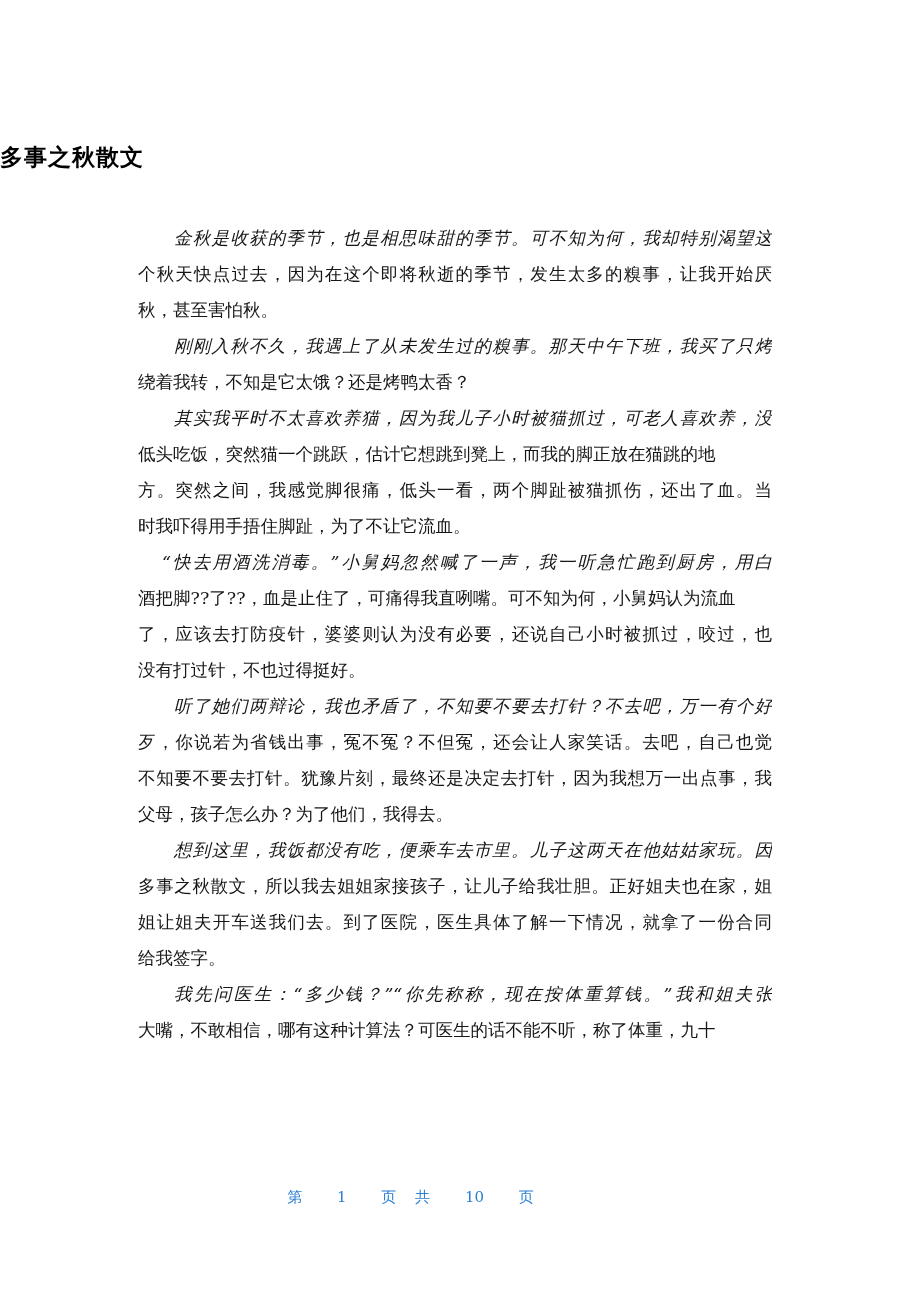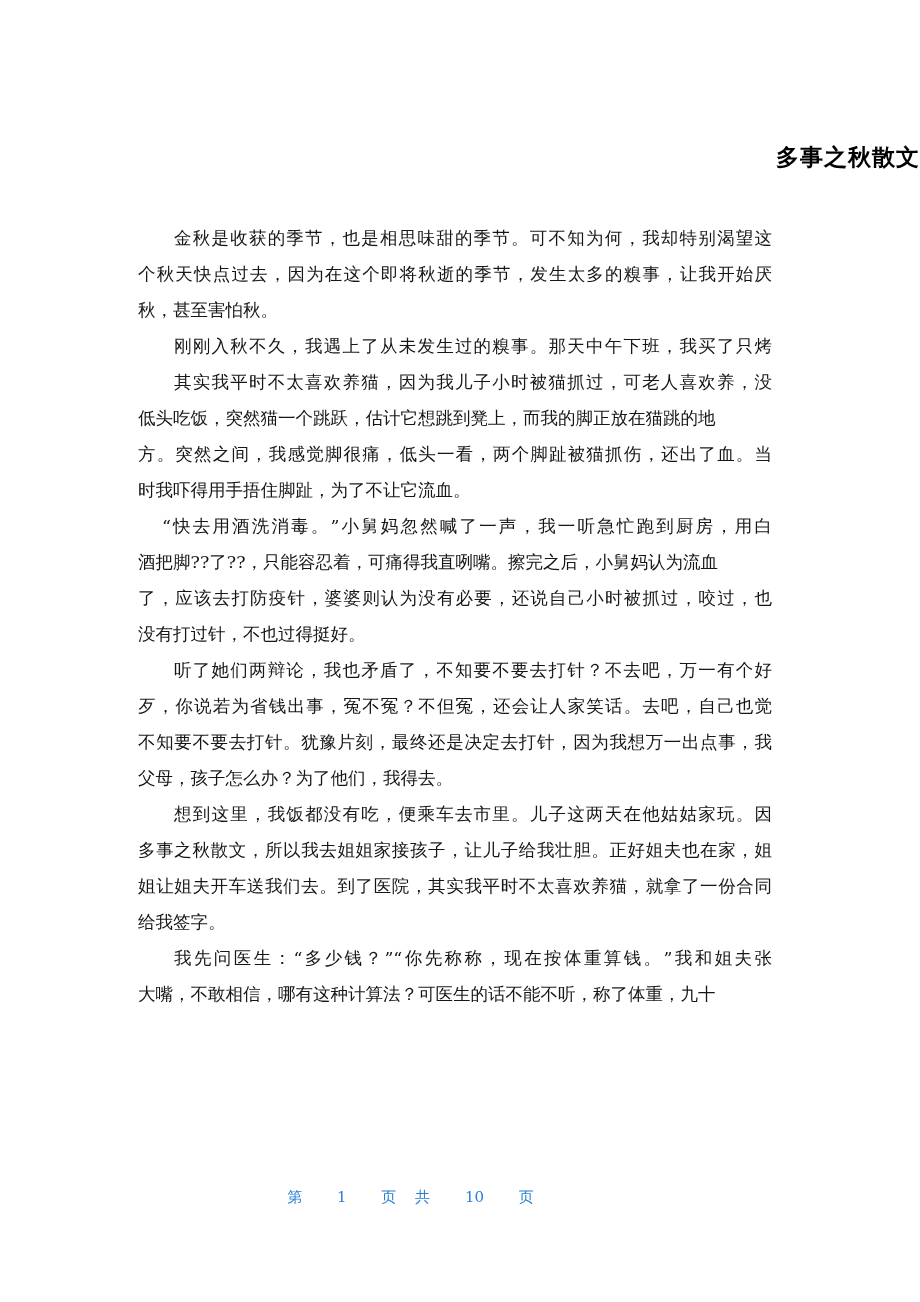--- a/index.html
+++ b/index.html
@@ -1,71 +1,72 @@
 <!DOCTYPE html>
 <html><head>
 <meta charset="utf-8">
 <style>
   html, body { margin: 0; padding: 0; background: #ffffff; }
   body { width: 920px; height: 1302px; position: relative; overflow: hidden;
          font-family: "DejaVu Serif", "Liberation Serif", serif; color: #111; }
-  .title { position: absolute; top: 142px; left: 0; width: 920px; text-align: right;
+  .title { position: absolute; top: 142px; left: 0; width: 920px; text-align: left;
            font-family: "DejaVu Sans", "Liberation Sans", sans-serif; font-weight: bold;
            font-size: 23px; letter-spacing: 1px; color: #000; }
   .body { position: absolute; top: 220px; left: 138px; width: 634px; }
   .line { height: 36px; line-height: 36px; font-size: 17.5px; white-space: nowrap;
           overflow: hidden; color: #161616; }
   .line.justify { text-align: justify; text-align-last: justify; }
-  .line.indent { padding-left: 36px; }
+  .line.indent { padding-left: 36px; font-style: italic; }
   .footer { position: absolute; top: 1188px; left: 0; width: 821px; text-align: center;
             font-size: 15px; color: #2a7fd4; word-spacing: 14px; }
   .footer span { margin: 0 8px; }
 </style>
 </head>
 <body>
 
 <div class="title">多事之秋散文</div>
 
 <div class="body">
 
   <div>
     <div class="line indent justify">金秋是收获的季节，也是相思味甜的季节。可不知为何，我却特别渴望这</div>
     <div class="line justify">个秋天快点过去，因为在这个即将秋逝的季节，发生太多的糗事，让我开始厌</div>
     <div class="line">秋，甚至害怕秋。</div>
   </div>
 
   <div>
     <div class="line indent justify">刚刚入秋不久，我遇上了从未发生过的糗事。那天中午下班，我买了只烤</div>
+    <div class="line">绕着我转，不知是它太饿？还是烤鸭太香？</div>
   </div>
 
   <div>
     <div class="line indent justify">其实我平时不太喜欢养猫，因为我儿子小时被猫抓过，可老人喜欢养，没</div>
     <div class="line">低头吃饭，突然猫一个跳跃，估计它想跳到凳上，而我的脚正放在猫跳的地</div>
     <div class="line justify">方。突然之间，我感觉脚很痛，低头一看，两个脚趾被猫抓伤，还出了血。当</div>
     <div class="line">时我吓得用手捂住脚趾，为了不让它流血。</div>
   </div>
 
   <div>
     <div class="line indent justify" style="padding-left:24px">“快去用酒洗消毒。”小舅妈忽然喊了一声，我一听急忙跑到厨房，用白</div>
-    <div class="line">酒把脚??了??，只能容忍着，可痛得我直咧嘴。擦完之后，小舅妈认为流血</div>
+    <div class="line">酒把脚??了??，血是止住了，可痛得我直咧嘴。可不知为何，小舅妈认为流血</div>
     <div class="line justify">了，应该去打防疫针，婆婆则认为没有必要，还说自己小时被抓过，咬过，也</div>
     <div class="line">没有打过针，不也过得挺好。</div>
   </div>
 
   <div>
     <div class="line indent justify">听了她们两辩论，我也矛盾了，不知要不要去打针？不去吧，万一有个好</div>
     <div class="line justify">歹，你说若为省钱出事，冤不冤？不但冤，还会让人家笑话。去吧，自己也觉</div>
     <div class="line justify">不知要不要去打针。犹豫片刻，最终还是决定去打针，因为我想万一出点事，我</div>
     <div class="line">父母，孩子怎么办？为了他们，我得去。</div>
   </div>
 
   <div>
     <div class="line indent justify">想到这里，我饭都没有吃，便乘车去市里。儿子这两天在他姑姑家玩。因</div>
     <div class="line justify">多事之秋散文，所以我去姐姐家接孩子，让儿子给我壮胆。正好姐夫也在家，姐</div>
-    <div class="line justify">姐让姐夫开车送我们去。到了医院，其实我平时不太喜欢养猫，就拿了一份合同</div>
+    <div class="line justify">姐让姐夫开车送我们去。到了医院，医生具体了解一下情况，就拿了一份合同</div>
     <div class="line">给我签字。</div>
   </div>
 
   <div>
     <div class="line indent justify">我先问医生：“多少钱？”“你先称称，现在按体重算钱。”我和姐夫张</div>
     <div class="line">大嘴，不敢相信，哪有这种计算法？可医生的话不能不听，称了体重，九十</div>
   </div>
 </div>
 
 <div class="footer">

